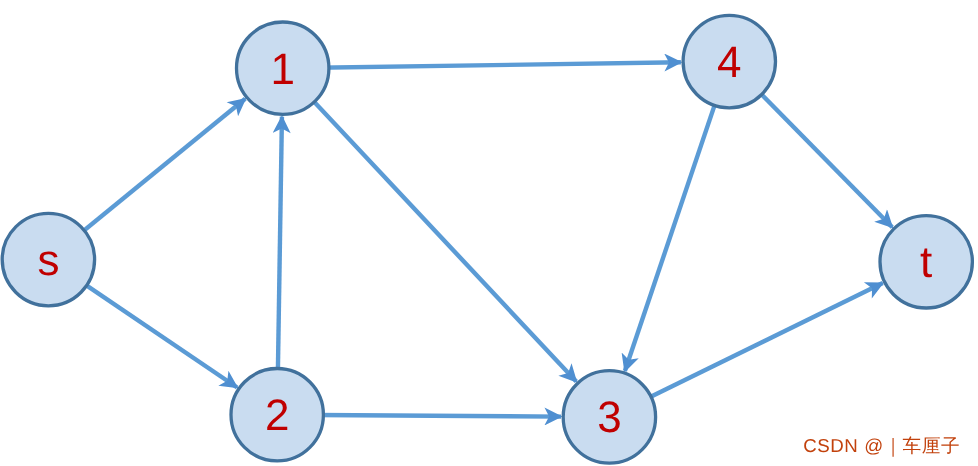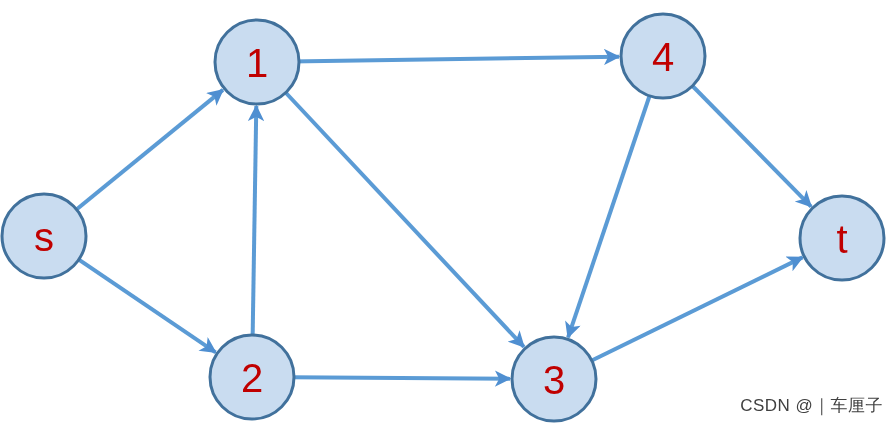--- a/index.html
+++ b/index.html
@@ -15,23 +15,23 @@
     background: #ffffff;
     overflow: hidden;
   }
   .stage svg {
     position: absolute;
     left: 0;
     top: 0;
   }
   .watermark {
     position: absolute;
-    right: 6px;
+    right: 16px;
     bottom: 7px;
-    color: #404040;
+    color: #c2410c;
     font-size: 17px;
     letter-spacing: 0.5px;
     user-select: none;
   }
   .node-label {
     font-family: "Liberation Sans", sans-serif;
     font-size: 40px;
     fill: #c00000;
     text-anchor: middle;
     dominant-baseline: central;

